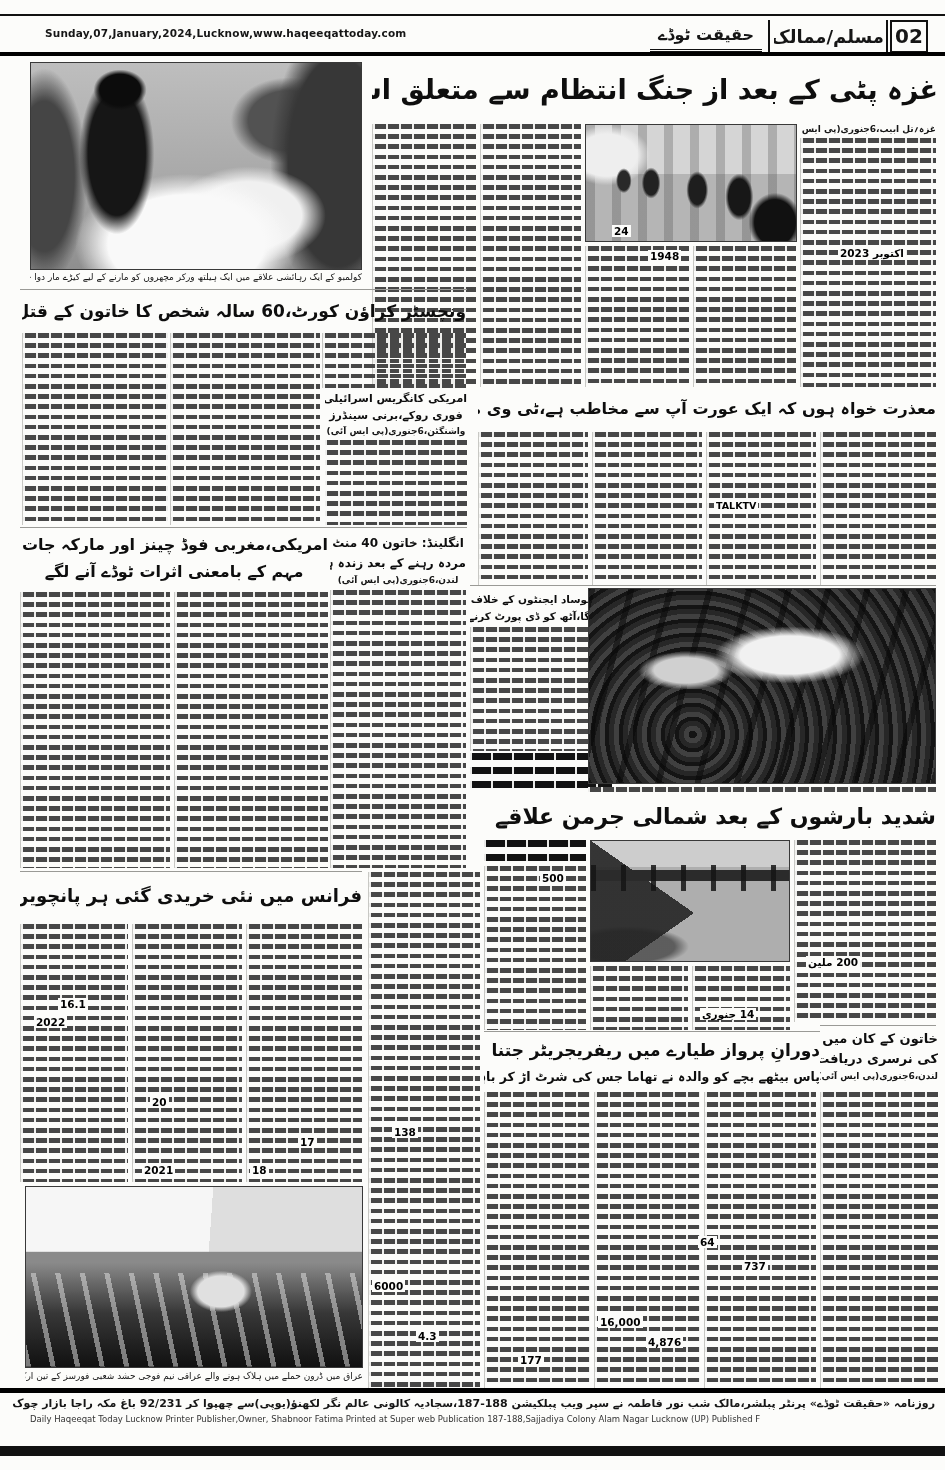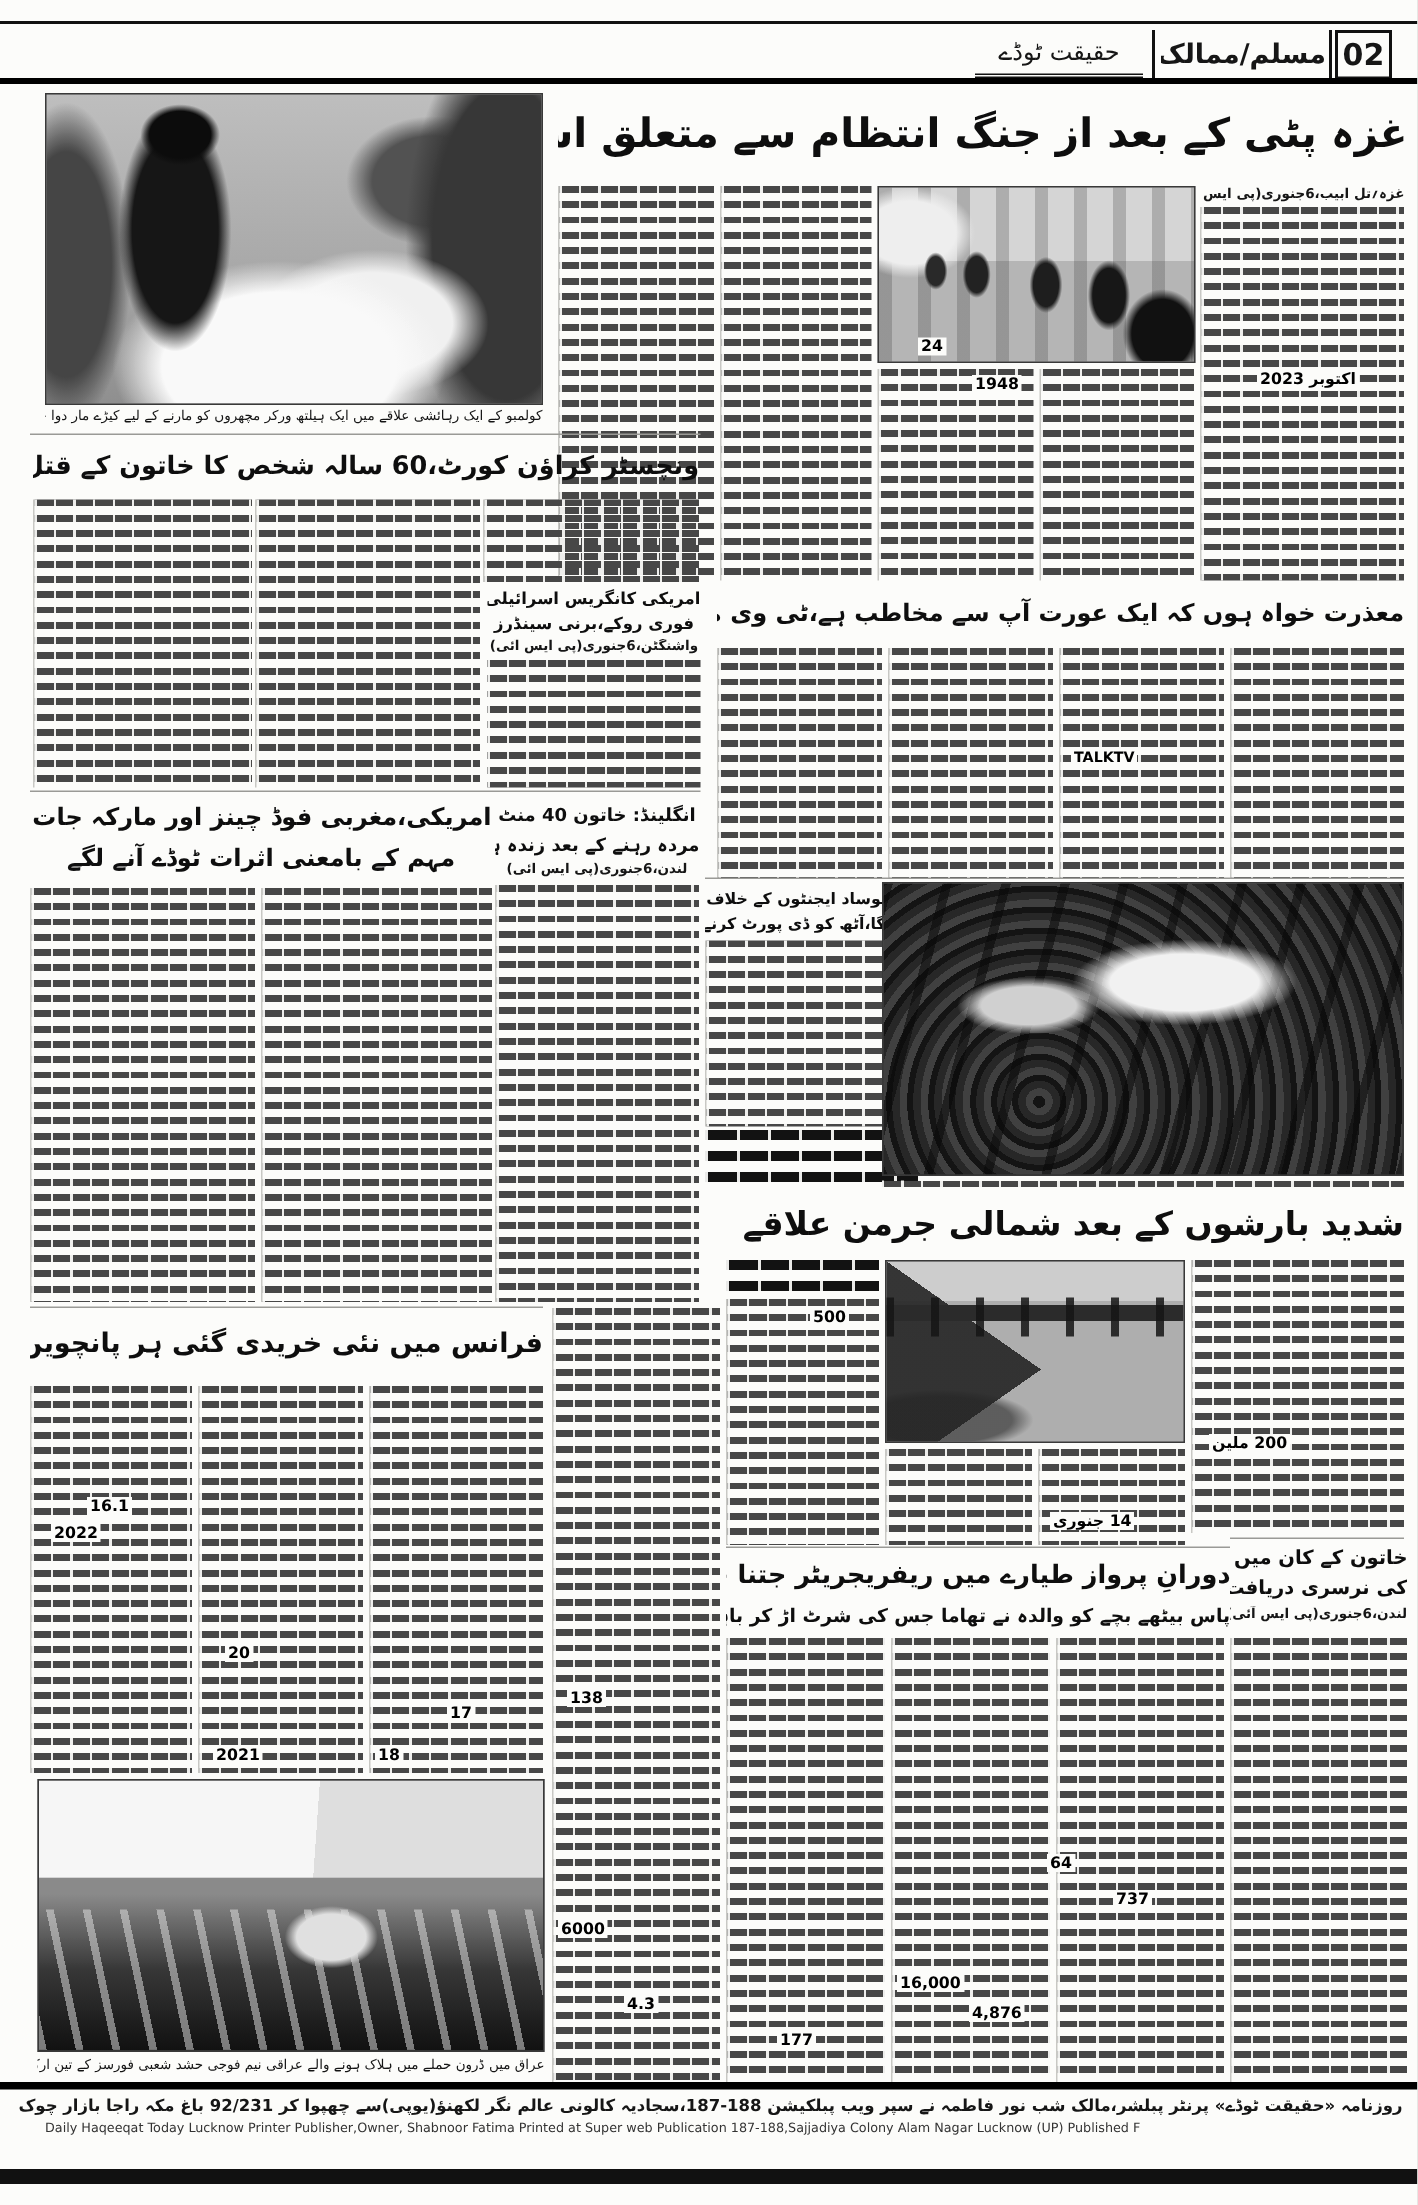--- a/index.html
+++ b/index.html
@@ -85,21 +85,22 @@
     background-position:0 0, 0 100%, 0 0, 0 0;
     background-repeat:no-repeat;
   }
 </style>
 </head>
 <body>
 
 <div id="page">
 
   <div class="abs" style="left:0px;top:14px;width:945px;height:2px;background:#111"></div>
-  <div class="abs rtl" style="left:650px;top:22px;width:112px;height:30px;font-size:16px;font-weight:400;text-align:center;line-height:26px;border-bottom:3px double #111">حقیقت ٹوڈے</div>
+  <div class="abs" style="left:45px;top:27px;width:430px;height:15px;font-size:10.5px;font-weight:700;letter-spacing:.2px">Sunday,07,January,2024,Lucknow,www.haqeeqattoday.com</div>
+  <div class="abs rtl" style="left:650px;top:22px;width:112px;height:30px;font-size:16px;font-weight:700;text-align:center;line-height:26px;border-bottom:3px double #111">حقیقت ٹوڈے</div>
   <div class="abs" style="left:768px;top:20px;width:2px;height:33px;background:#111"></div>
   <div class="abs rtl" style="left:774px;top:20px;width:110px;height:33px;font-size:18px;font-weight:800;text-align:center;line-height:33px;white-space:nowrap;overflow:hidden">مسلم/ممالک</div>
   <div class="abs" style="left:886px;top:20px;width:2px;height:33px;background:#111"></div>
   <div class="abs" style="left:890px;top:20px;width:38px;height:33px;border:2px solid #111;font-size:20px;font-weight:700;line-height:29px;text-align:center">02</div>
   <div class="abs" style="left:0px;top:52px;width:945px;height:4px;background:#000"></div>
 
   <div class="abs photo p-fog" style="left:30px;top:62px;width:332px;height:208px"></div>
   <div class="abs cap" style="left:30px;top:272px;width:332px;height:14px">کولمبو کے ایک رہائشی علاقے میں ایک ہیلتھ ورکر مچھروں کو مارنے کے لیے کیڑے مار دوا چھڑک رہا ہے۔</div>
 
   <div class="abs hl" style="left:372px;top:62px;width:566px;height:56px;font-size:27px;line-height:56px">غزہ پٹی کے بعد از جنگ انتظام سے متعلق اسرائیلی تجویز</div>
@@ -169,21 +170,21 @@
   <div class="abs ts colr" style="left:132px;top:924px;width:110px;height:258px"></div>
   <div class="abs ts colr" style="left:246px;top:924px;width:116px;height:258px"></div>
   <span class="abs num" style="left:58px;top:998px">16.1</span>
   <span class="abs num" style="left:34px;top:1016px">2022</span>
   <span class="abs num" style="left:150px;top:1096px">20</span>
   <span class="abs num" style="left:298px;top:1136px">17</span>
   <span class="abs num" style="left:142px;top:1164px">2021</span>
   <span class="abs num" style="left:250px;top:1164px">18</span>
 
   <div class="abs ts colr" style="left:368px;top:872px;width:112px;height:516px"></div>
-  <span class="abs num" style="left:378px;top:1126px">138</span>
+  <span class="abs num" style="left:392px;top:1126px">138</span>
   <span class="abs num" style="left:372px;top:1280px">6000</span>
   <span class="abs num" style="left:416px;top:1330px">4.3</span>
 
   <div class="abs rule" style="left:484px;top:1031px;width:336px;height:1px"></div>
   <div class="abs hl" style="left:484px;top:1035px;width:336px;height:30px;font-size:17px;line-height:30px">دورانِ پرواز طیارے میں ریفریجریٹر جتنا چوڑا شگاف</div>
   <div class="abs hl" style="left:484px;top:1068px;width:336px;height:18px;font-size:12.5px;line-height:18px">پاس بیٹھے بچے کو والدہ نے تھاما جس کی شرٹ اڑ کر باہر جا چکی تھی</div>
   <div class="abs ts colr" style="left:484px;top:1092px;width:106px;height:296px"></div>
   <div class="abs ts colr" style="left:594px;top:1092px;width:106px;height:296px"></div>
   <div class="abs ts colr" style="left:704px;top:1092px;width:112px;height:296px"></div>
   <span class="abs num" style="left:698px;top:1236px">64</span>

